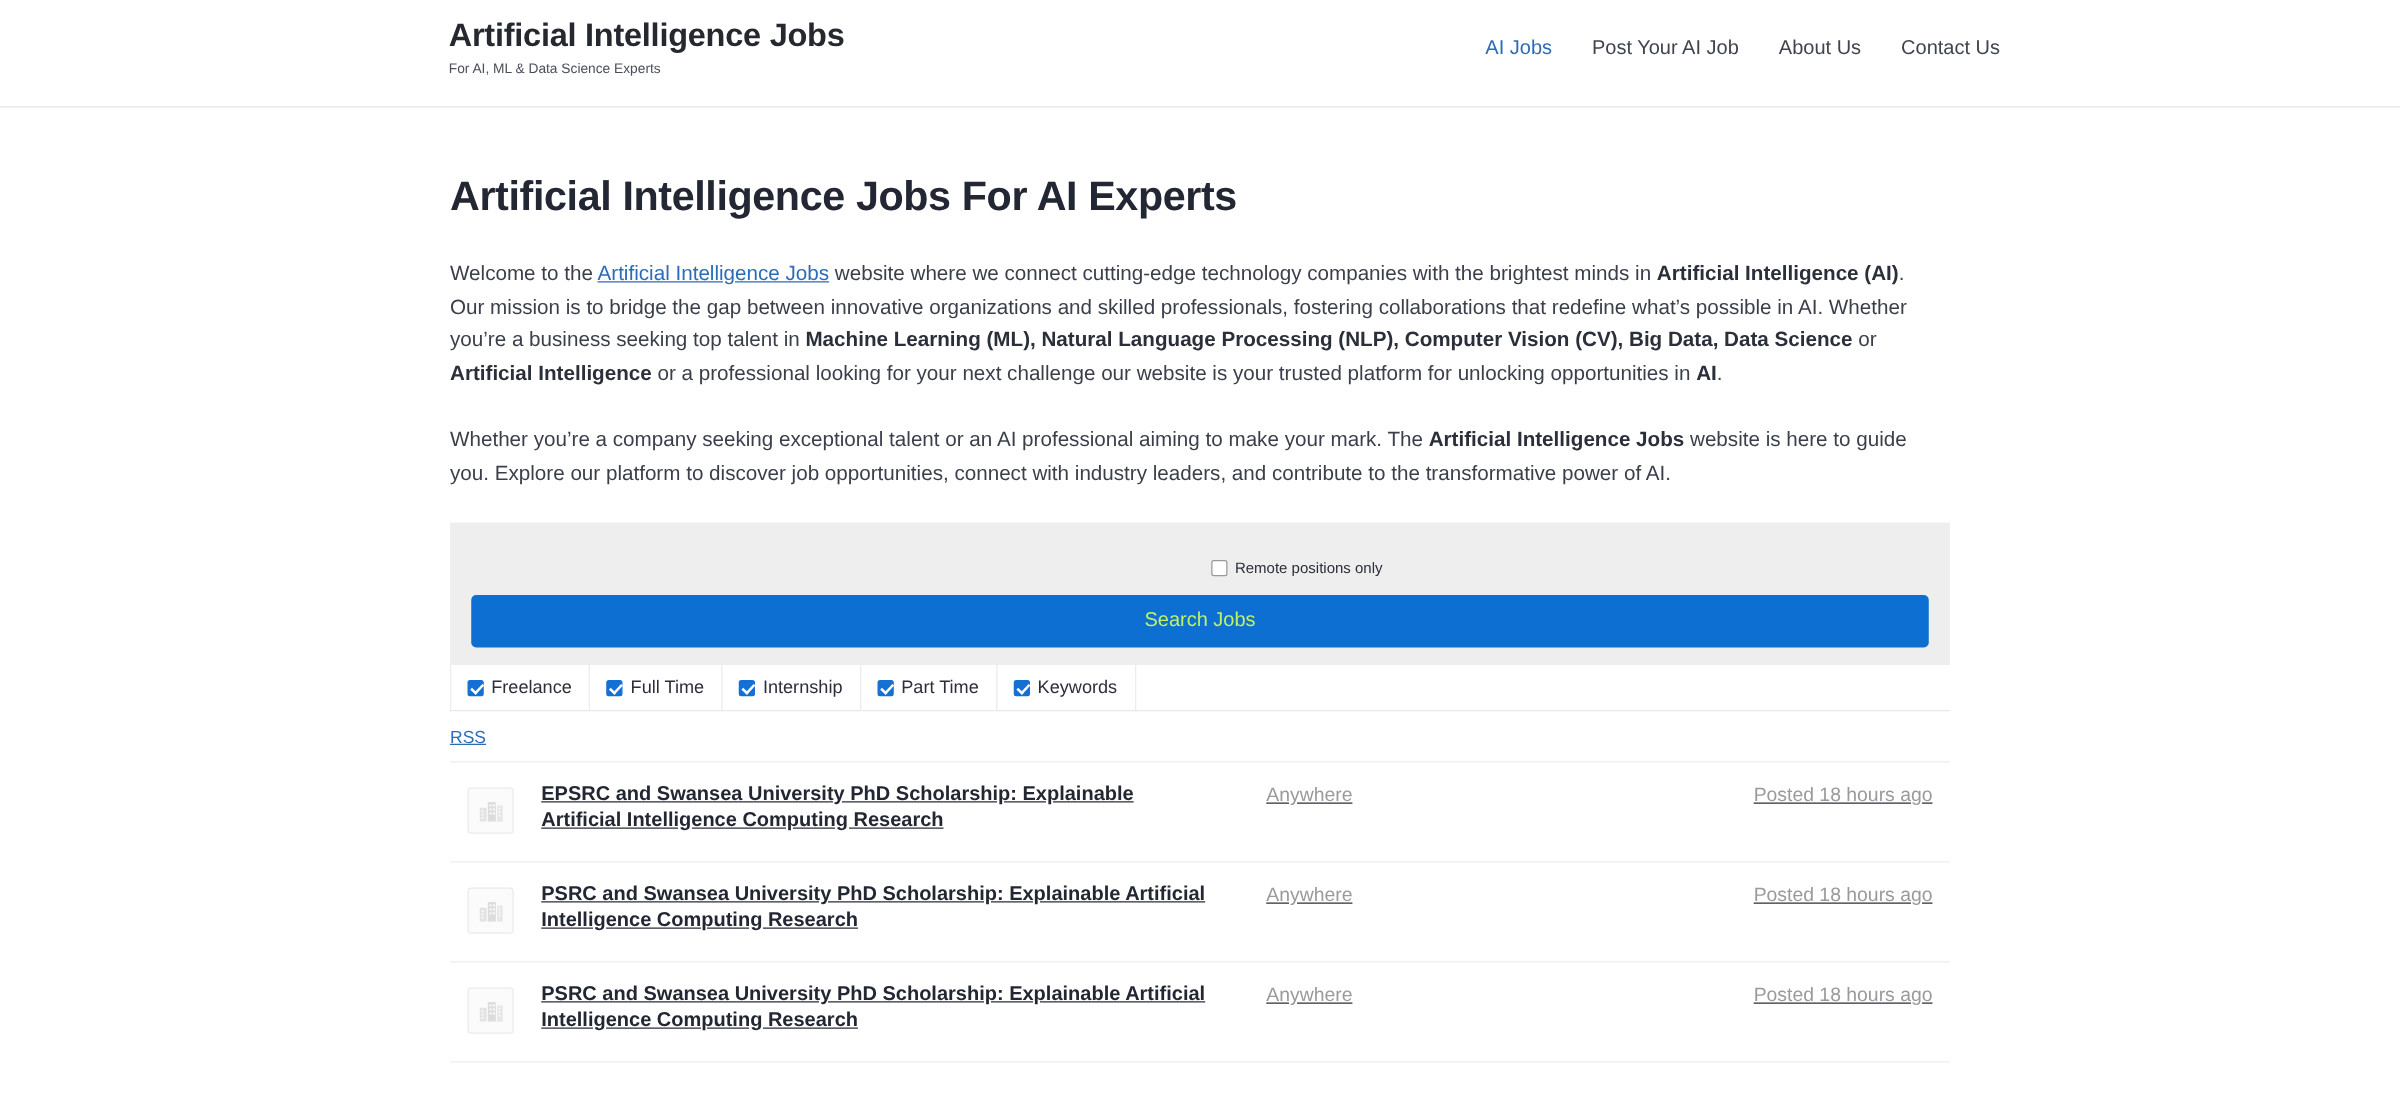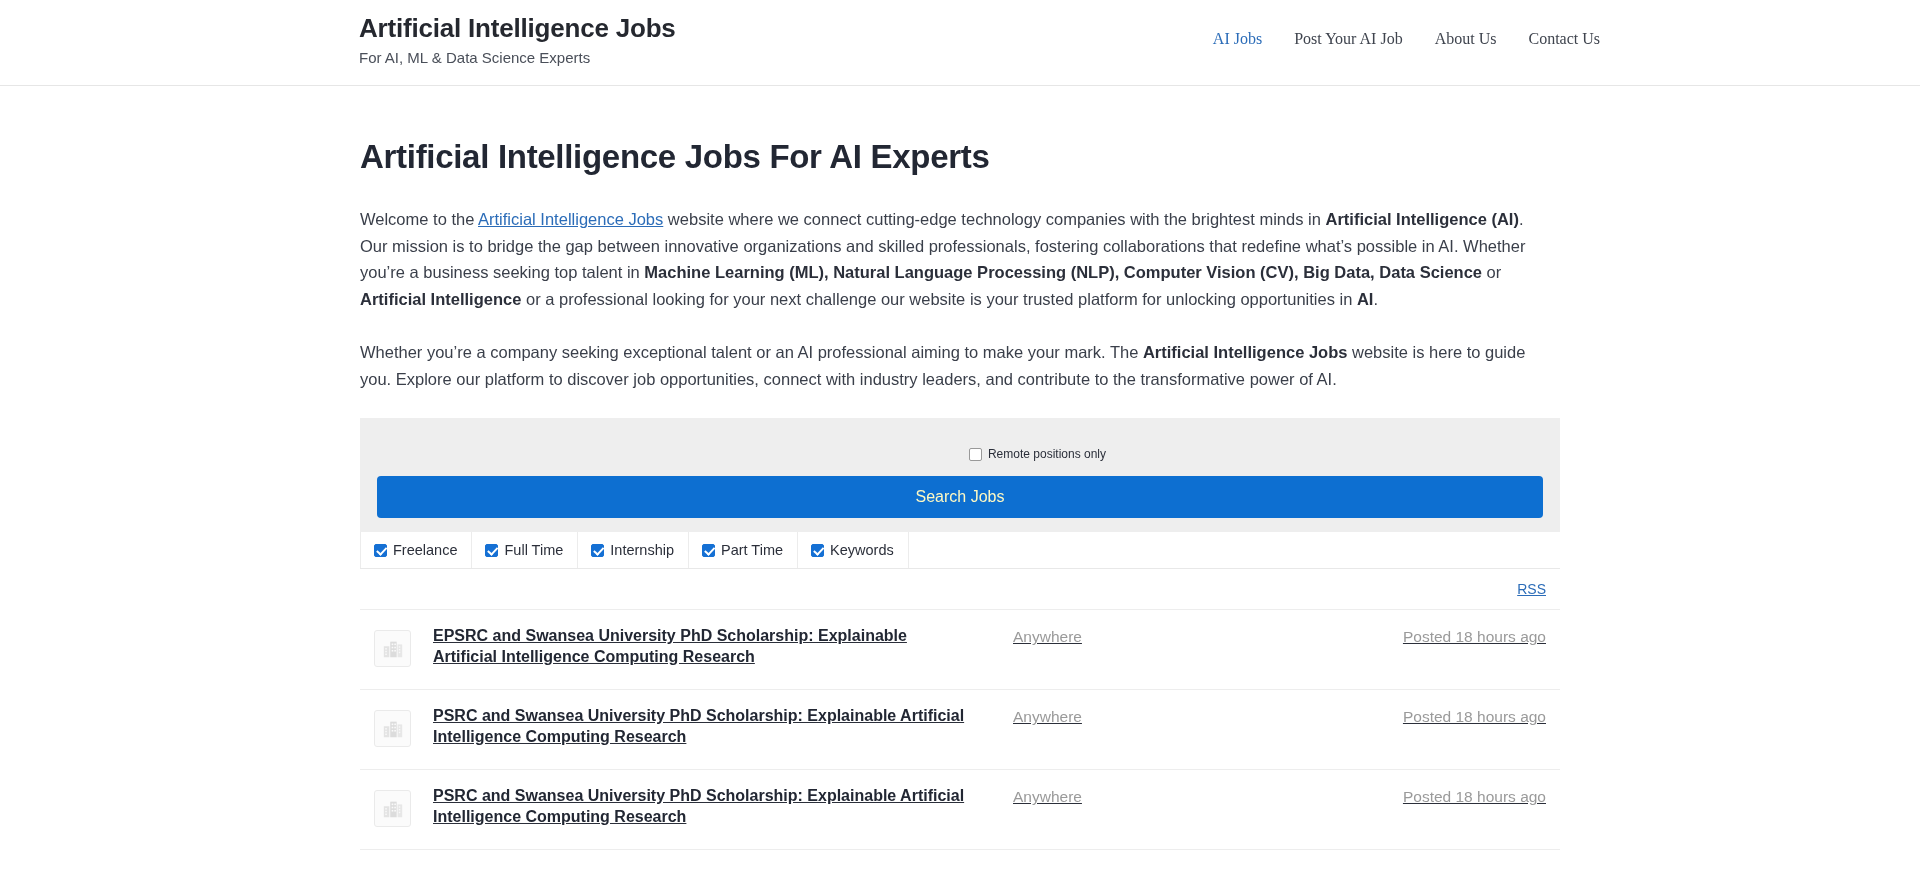--- a/index.html
+++ b/index.html
@@ -32,33 +32,32 @@
   }
   .brand-title {
     font-size: 26px;
     font-weight: bold;
     letter-spacing: -0.2px;
     color: #25282f;
     line-height: 1.25;
     margin: 0;
   }
   .brand-tagline {
-    font-size: 15px;
+    font-size: 11px;
     color: #4a4f59;
     margin: 4px 0 0 0;
     line-height: 1.2;
   }
   .main-nav {
     position: absolute;
     right: 320px;
     top: 30px;
     display: flex;
     gap: 32px;
     align-items: flex-end;
-    font-family: Liberation Serif, serif;
   }
   .nav-link {
     font-size: 16px;
     color: #3f444e;
     text-decoration: none;
     cursor: pointer;
     white-space: nowrap;
   }
   .nav-link.active { color: #2b6cb8; }
 
@@ -155,21 +154,21 @@
   }
 
   .search-btn {
     display: block;
     width: 100%;
     margin-top: 15px;
     height: 42px;
     background: #0d6fd1;
     border: none;
     border-radius: 4px;
-    color: #fef9c3;
+    color: #bef264;
     font-size: 16px;
     font-family: "Liberation Sans", sans-serif;
     cursor: pointer;
   }
 
   
   .filter-bar {
     display: flex;
     border-bottom: 1px solid #e8e8e8;
   }
@@ -182,21 +181,21 @@
     color: #2b2f3a;
     border-right: 1px solid #ececec;
     cursor: pointer;
     white-space: nowrap;
   }
   .filter-item:first-child { border-left: 1px solid #ececec; }
 
   
   .rss-bar {
     display: flex;
-    justify-content: flex-end;
+    justify-content: flex-start;
     align-items: center;
     padding: 12px 14px 12px 0;
     border-bottom: 1px solid #ededed;
   }
   .rss-link {
     font-size: 14px;
     color: #2b6cb8;
     text-decoration: underline;
     cursor: pointer;
   }

